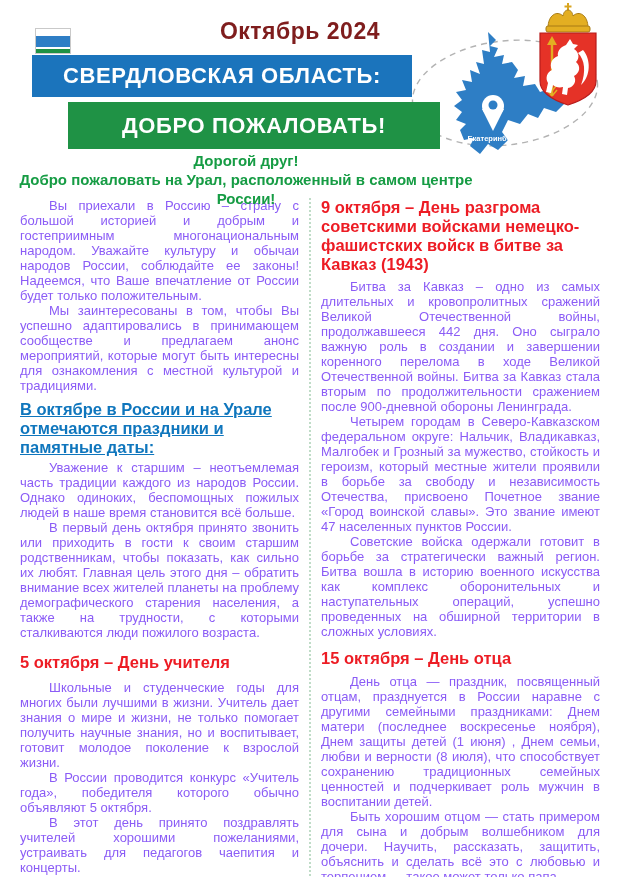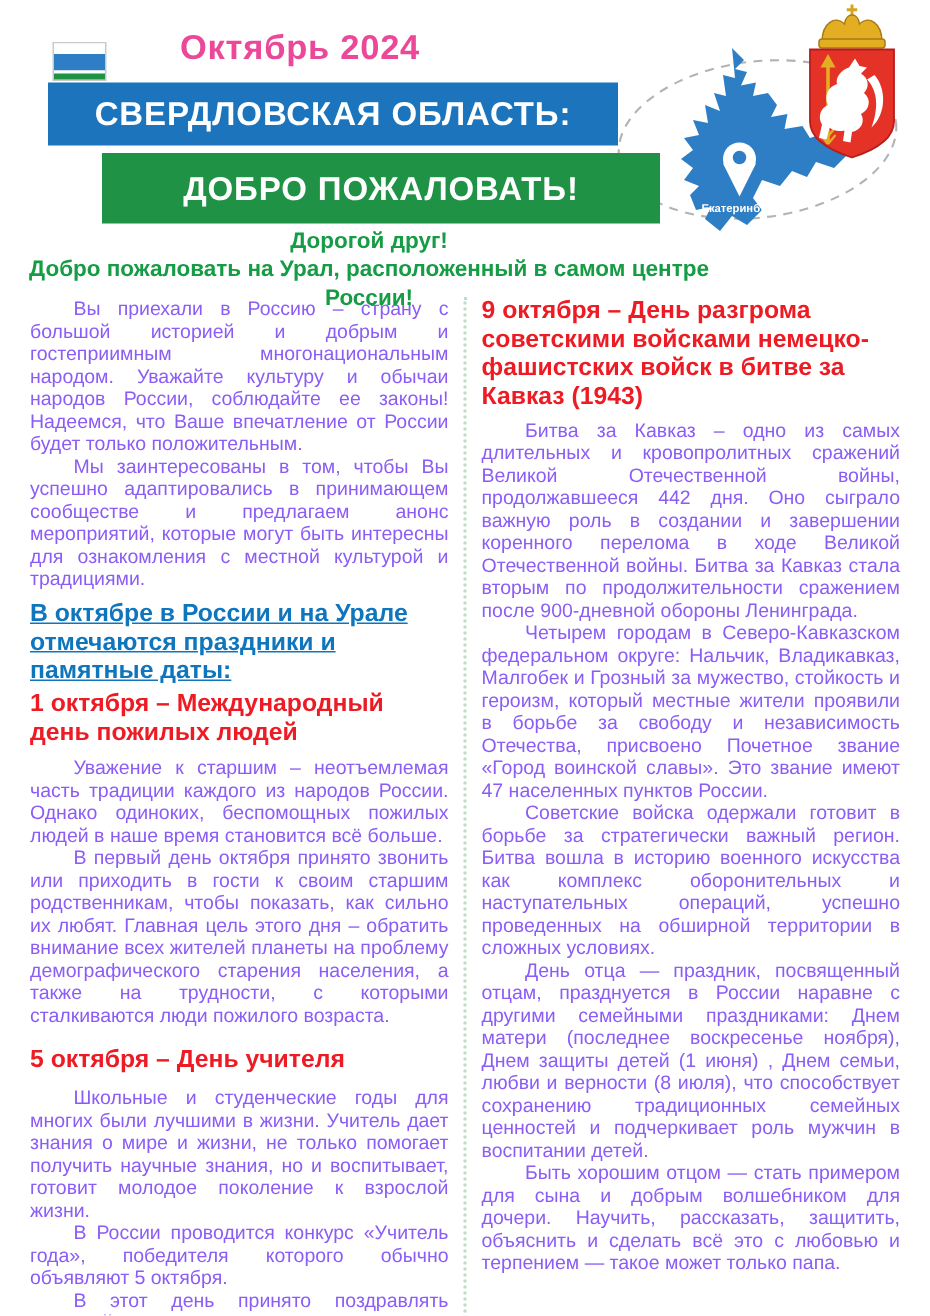--- a/index.html
+++ b/index.html
@@ -6,22 +6,22 @@
   .page{
     position:relative;width:620px;height:877px;background:#ffffff;overflow:hidden;
     font-family:"Liberation Sans","DejaVu Sans",sans-serif;color:#3f3f3f;
   }
   
   .flag{position:absolute;left:35px;top:28px;width:34px;height:24px;border:1px solid #c9c9c9;display:flex;flex-direction:column;}
   .flag .s1{height:30%;background:#ffffff;}
   .flag .s2{height:46%;background:#2e7ec5;}
   .flag .s3{height:9%;background:#ffffff;}
   .flag .s4{height:15%;background:#1f9245;}
-  .month{position:absolute;left:120px;top:18px;width:260px;text-align:left;
-    font-size:23px;font-weight:700;color:#ec4899;letter-spacing:.5px;}
+  .month{position:absolute;left:120px;top:18px;width:260px;text-align:right;
+    font-size:23px;font-weight:700;color:#7f1d1d;letter-spacing:.5px;}
   .banner{position:absolute;color:#fff;font-weight:700;display:flex;align-items:center;justify-content:center;
     letter-spacing:.6px;z-index:3;}
   .banner-blue{left:32px;top:55px;width:380px;height:42px;background:#1b74bc;font-size:22px;}
   .banner-green{left:68px;top:102px;width:372px;height:47px;background:#1f9245;font-size:22px;}
   .map-art{position:absolute;left:390px;top:0;width:230px;height:170px;z-index:1;}
   
   .greeting{position:absolute;left:0;top:151px;width:492px;text-align:center;
     color:#169c44;font-weight:700;font-size:15px;line-height:19px;z-index:4;}
   
   .content{position:absolute;left:20px;top:198px;width:580px;display:flex;}
@@ -98,32 +98,32 @@
     <div>Дорогой друг!</div>
     <div>Добро пожаловать на Урал, расположенный в самом центре России!</div>
   </div>
 
   <div class="content">
 
     <div class="col col-left">
       <p>Вы приехали в Россию – страну с большой историей и добрым и гостеприимным многонациональным народом. Уважайте культуру и обычаи народов России, соблюдайте ее законы! Надеемся, что Ваше впечатление от России будет только положительным.</p>
       <p>Мы заинтересованы в том, чтобы Вы успешно адаптировались в принимающем сообществе и предлагаем анонс мероприятий, которые могут быть интересны для ознакомления с местной культурой и традициями.</p>
       <div class="h-blue">В октябре в России и на Урале отмечаются праздники и памятные даты:</div>
-      <div class="h-red mid">1 октября – Международный день пожилых людей</div>
       <p>Уважение к старшим – неотъемлемая часть традиции каждого из народов России. Однако одиноких, беспомощных пожилых людей в наше время становится всё больше.</p>
       <p>В первый день октября принято звонить или приходить в гости к своим старшим родственникам, чтобы показать, как сильно их любят. Главная цель этого дня – обратить внимание всех жителей планеты на проблему демографического старения населения, а также на трудности, с которыми сталкиваются люди пожилого возраста.</p>
       <div class="h-red gap">5 октября – День учителя</div>
       <p>Школьные и студенческие годы для многих были лучшими в жизни. Учитель дает знания о мире и жизни, не только помогает получить научные знания, но и воспитывает, готовит молодое поколение к взрослой жизни.</p>
       <p>В России проводится конкурс «Учитель года», победителя которого обычно объявляют 5 октября.</p>
       <p>В этот день принято поздравлять учителей хорошими пожеланиями, устраивать для педагогов чаепития и концерты.</p>
     </div>
 
     <div class="col col-right">
       <div class="h-red first">9 октября – День разгрома советскими войсками немецко-фашистских войск в битве за Кавказ (1943)</div>
       <p>Битва за Кавказ – одно из самых длительных и кровопролитных сражений Великой Отечественной войны, продолжавшееся 442 дня. Оно сыграло важную роль в создании и завершении коренного перелома в ходе Великой Отечественной войны. Битва за Кавказ стала вторым по продолжительности сражением после 900-дневной обороны Ленинграда.</p>
       <p>Четырем городам в Северо-Кавказском федеральном округе: Нальчик, Владикавказ, Малгобек и Грозный за мужество, стойкость и героизм, который местные жители проявили в борьбе за свободу и независимость Отечества, присвоено Почетное звание «Город воинской славы». Это звание имеют 47 населенных пунктов России.</p>
       <p>Советские войска одержали готовит в борьбе за стратегически важный регион. Битва вошла в историю военного искусства как комплекс оборонительных и наступательных операций, успешно проведенных на обширной территории в сложных условиях.</p>
+      <div class="h-red gap2">15 октября – День отца</div>
       <p>День отца — праздник, посвященный отцам, празднуется в России наравне с другими семейными праздниками: Днем матери (последнее воскресенье ноября), Днем защиты детей (1 июня) , Днем семьи, любви и верности (8 июля), что способствует сохранению традиционных семейных ценностей и подчеркивает роль мужчин в воспитании детей.</p>
       <p>Быть хорошим отцом — стать примером для сына и добрым волшебником для дочери. Научить, рассказать, защитить, объяснить и сделать всё это с любовью и терпением — такое может только папа.</p>
     </div>
 
   </div>
 </div>
 
 </body></html>

